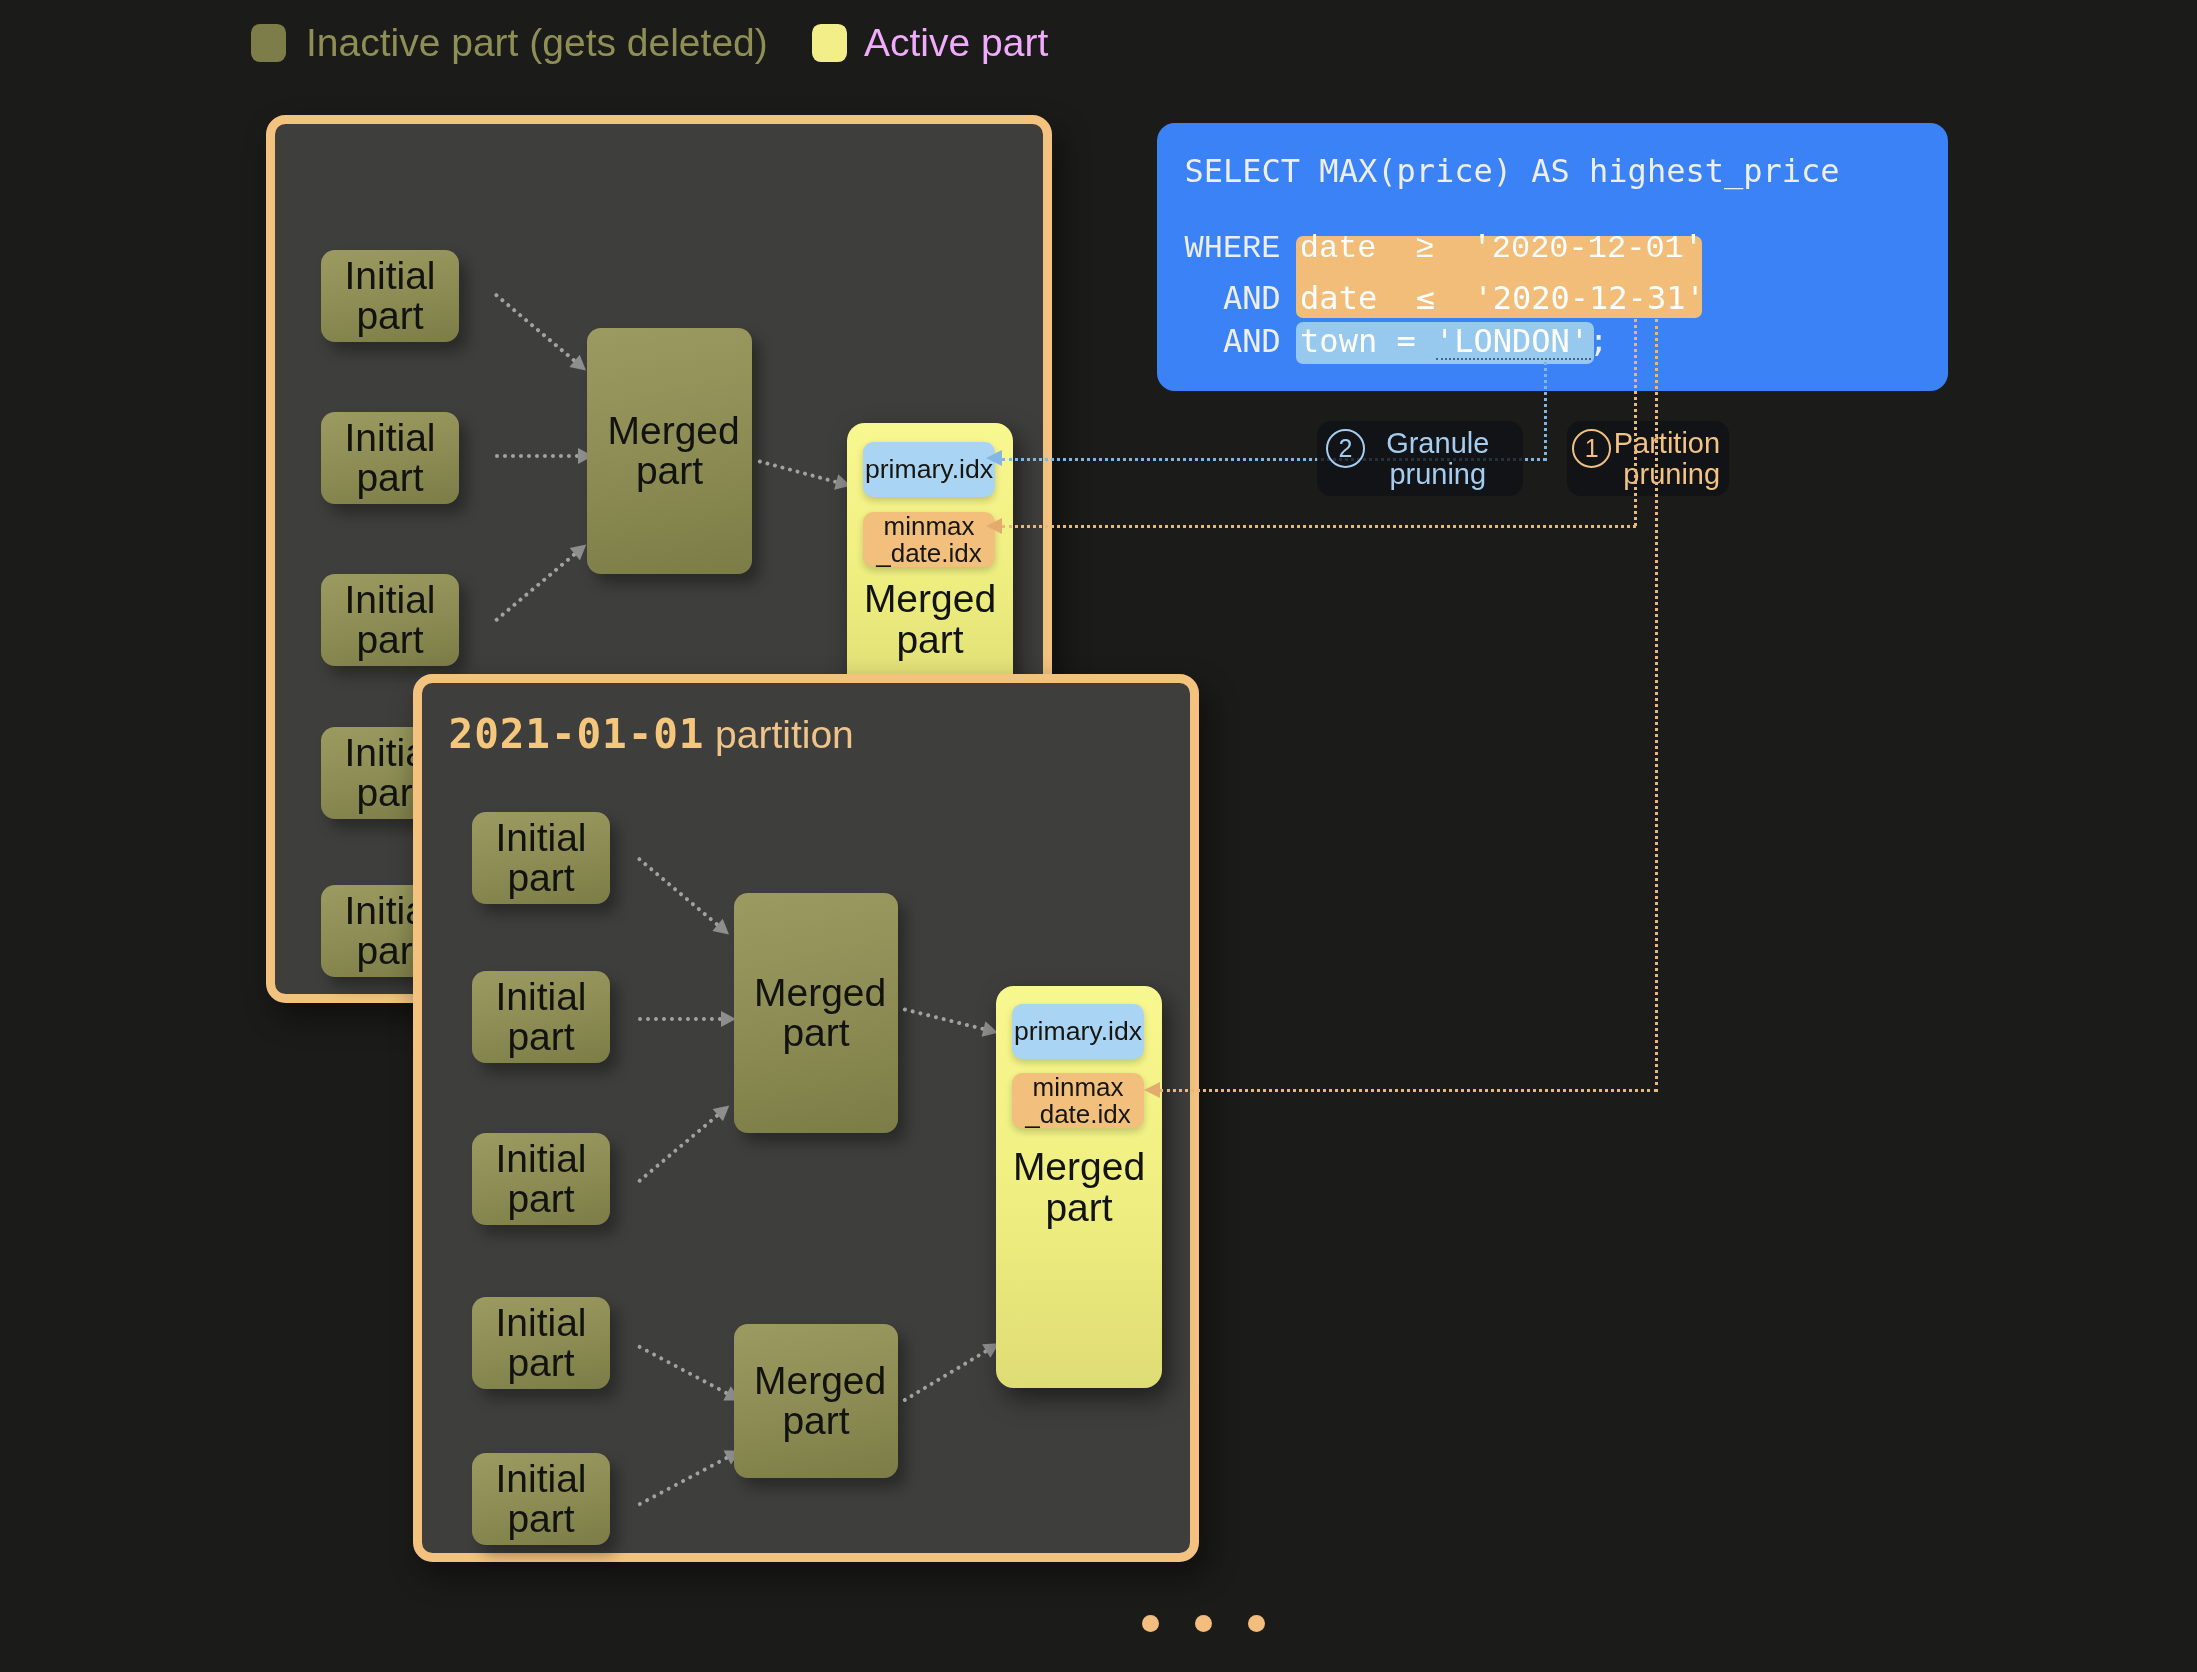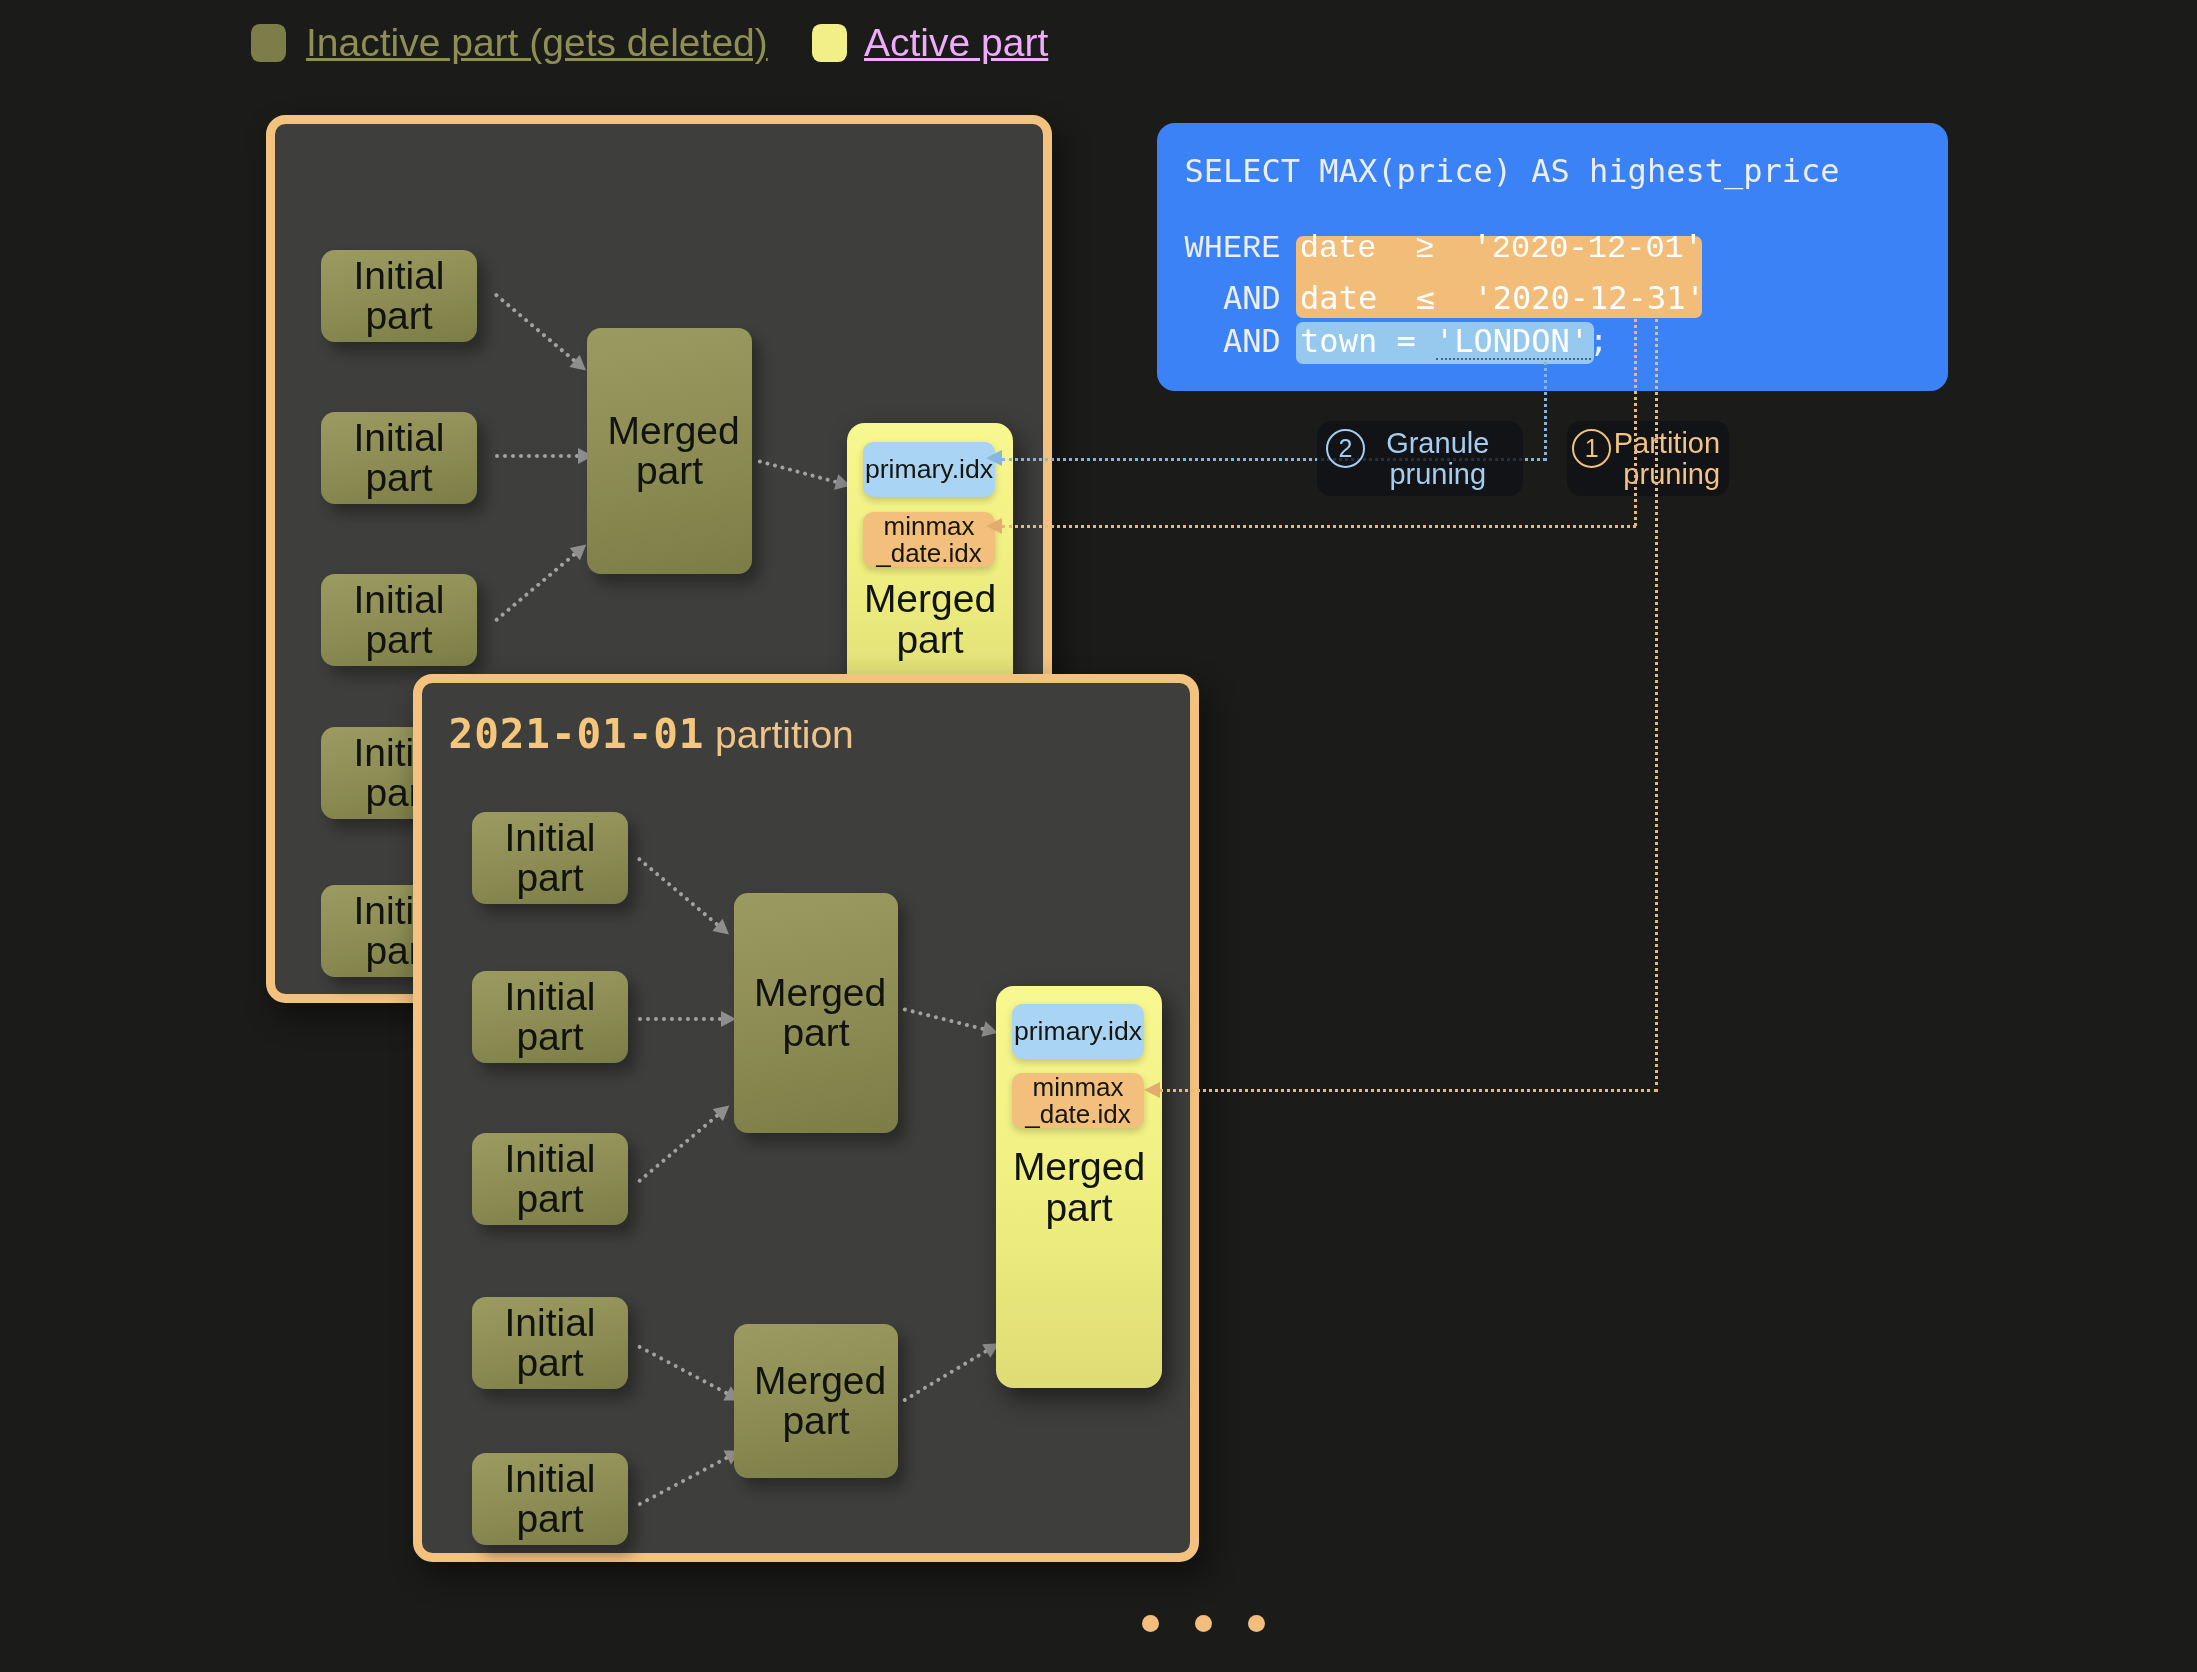--- a/index.html
+++ b/index.html
@@ -1,33 +1,33 @@
 <!DOCTYPE html>
 <html style="font-size:14px"><head>
 <meta charset="utf-8">
 <style>
   html,body{margin:0;padding:0;background:#141412;}
   .stage{position:relative;width:2197px;height:1672px;background:#1b1b19;overflow:hidden;
          font-family:"Liberation Sans", sans-serif;}
 
   
   .swatch{position:absolute;width:35px;height:38px;border-radius:8.9px;}
-  .legend-label{position:absolute;font-size:39px;line-height:41px;font-weight:500;text-decoration:underline;}
+  .legend-label{position:absolute;font-size:39px;line-height:41px;font-weight:500;}
 
   
   .partition{position:absolute;width:786px;height:888px;background:#3e3e3c;
              border:9.8px solid #f2c27e;border-radius:19.5px;box-sizing:border-box;
              box-shadow:8.9px 14px 30px rgba(0,0,0,0.45);}
   .ptitle{position:absolute;left:26.6px;top:26.6px;white-space:nowrap;}
   .ptitle .mono{font-family:"DejaVu Sans Mono", monospace;font-weight:bold;
                 font-size:41px;color:#f5c77d;letter-spacing:0.9px;}
   .ptitle .sans{font-size:39px;color:#eec48b;margin-left:10.6px;}
 
   
-  .part-box{position:absolute;width:156px;height:92px;border-radius:14px;
+  .part-box{position:absolute;width:138px;height:92px;border-radius:14px;
             background:linear-gradient(168deg,#9b9b61 0%,#8b8b53 55%,#7c7c47 100%);
             color:#12120e;font-size:39px;line-height:40px;text-align:center;
             display:flex;align-items:center;justify-content:center;
             box-shadow:8px 9.8px 14px rgba(0,0,0,0.33);}
   .part-box .lbl{width:124px;}
   .merged-big{width:165px;height:246px;}
   .merged-sm{width:164px;height:154px;}
 
   
   .active-box{position:absolute;width:166px;border-radius:17.7px;

